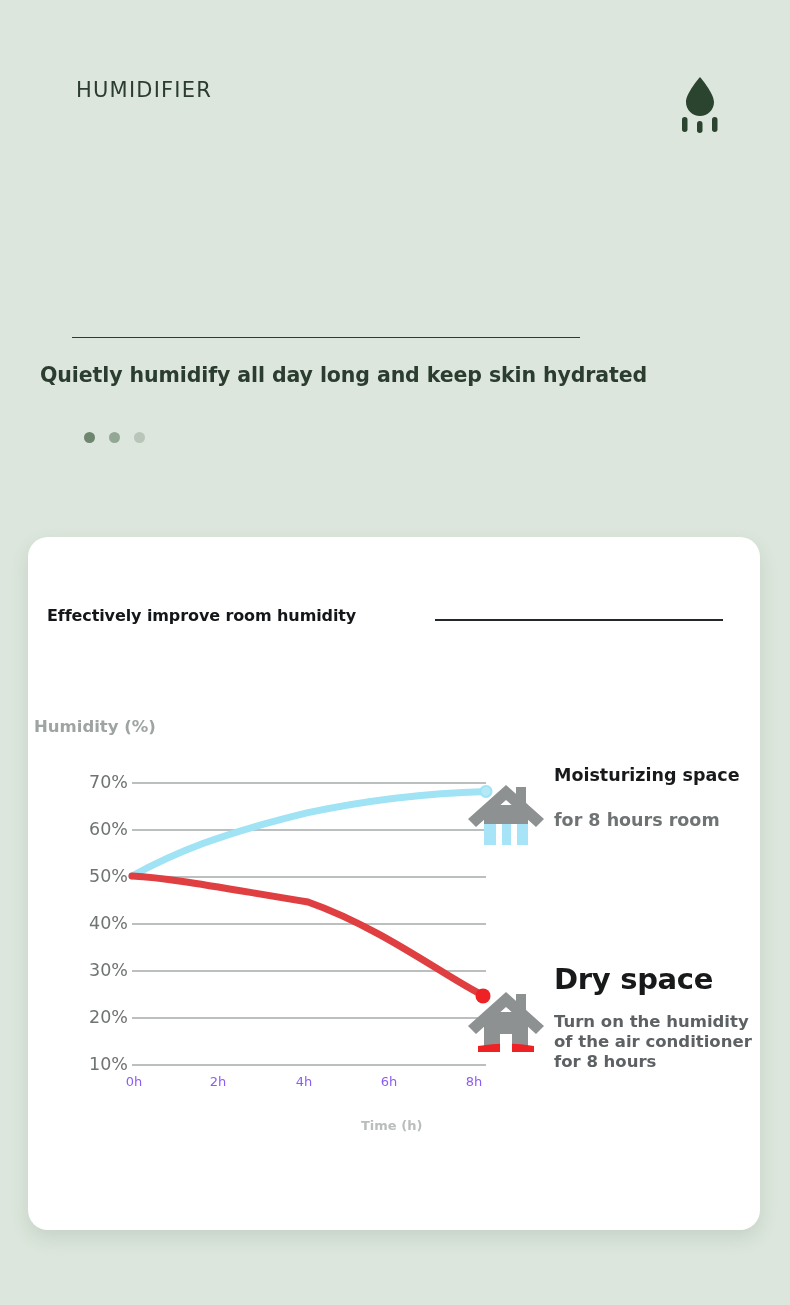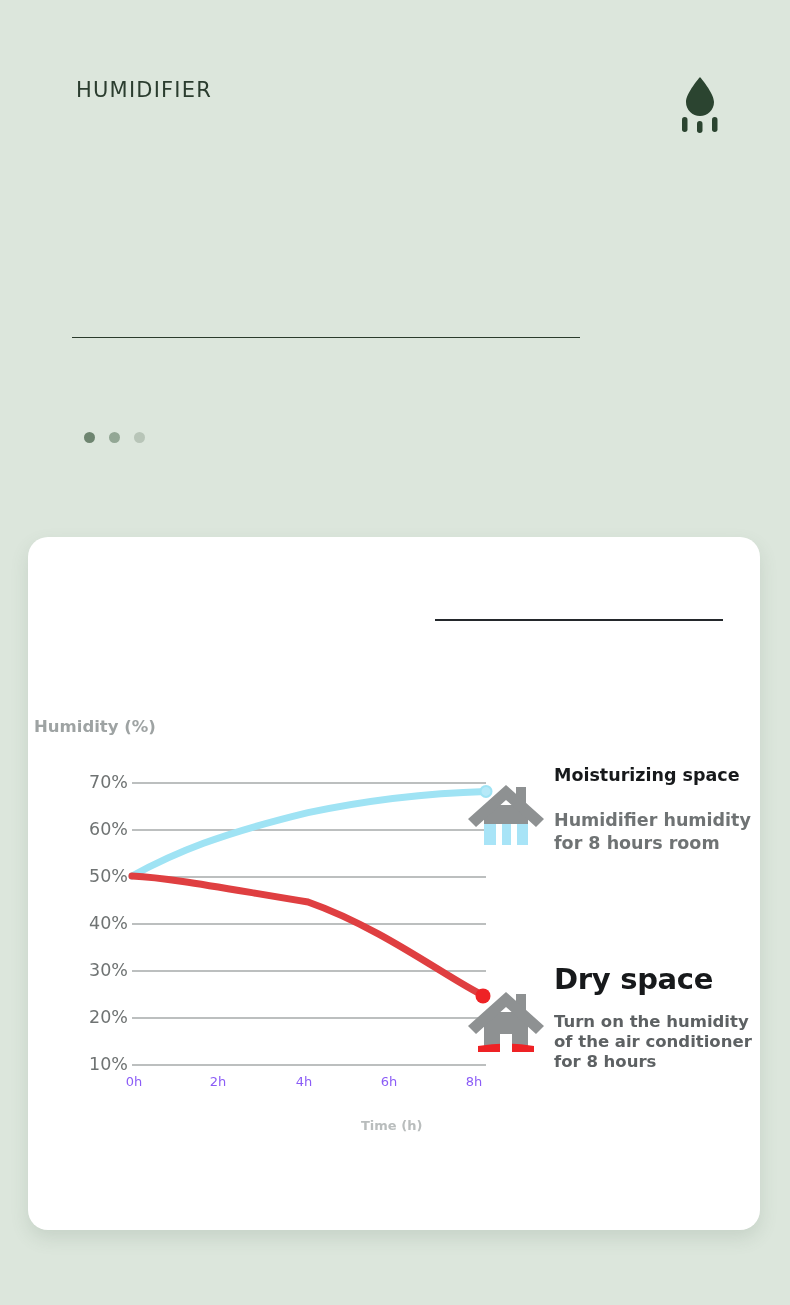--- a/index.html
+++ b/index.html
@@ -117,30 +117,32 @@
                M24 14 C24 14 17 23 17 29 C17 33.5 20.2 36.5 24 36.5 C27.8 36.5 31 33.5 31 29 C31 23 24 14 24 14 Z" fill="#2b4430"></path>
       <rect x="6" y="44" width="5.5" height="15" rx="2.7" fill="#2b4430"></rect>
       <rect x="21" y="48" width="5.5" height="12" rx="2.7" fill="#2b4430"></rect>
       <rect x="36" y="44" width="5.5" height="15" rx="2.7" fill="#2b4430"></rect>
     </svg>
   </div>
 
 
   <div class="divider"></div>
 
+  <div class="subtitle">Quietly humidify all day long and keep skin hydrated</div>
 
   <div class="dots">
     <span class="dot d1"></span>
     <span class="dot d2"></span>
     <span class="dot d3"></span>
   </div>
 </div>
 
 <div class="card">
 
+  <div class="card-title">Effectively improve room humidity</div>
   <div class="card-rule"></div>
 
   <div class="chart-area">
 
     <div class="ylabel">Humidity (%)</div>
     <div class="xlabel">Time (h)</div>
 
     <div class="plot">
 
       <div class="gridline" style="top:0px"></div>
@@ -182,21 +184,20 @@
       <rect x="50" y="10" width="10" height="22" fill="#8e9192"></rect>
       <rect x="18" y="28" width="44" height="40" fill="#8e9192"></rect>
       <rect x="18" y="47" width="44" height="21" fill="#a8e4f7"></rect>
       <rect x="30" y="47" width="6" height="21" fill="#ffffff"></rect>
       <rect x="45" y="47" width="6" height="21" fill="#ffffff"></rect>
       <path d="M40 8 L78 42 L70 50 L40 23 L10 50 L2 42 Z" fill="#8e9192"></path>
     </svg>
   </div>
   <div class="leg-title">Moisturizing space</div>
   <div class="leg-sub">
-    <div>Humidifier humidity</div>
     <div>for 8 hours room</div>
   </div>
 </div>
 
 <div class="legend-block lb2">
   <div class="house h2">
     <svg viewBox="0 0 80 80" width="80" height="80">
       <rect x="50" y="10" width="10" height="22" fill="#8e9192"></rect>
       <rect x="18" y="28" width="44" height="40" fill="#8e9192"></rect>
       <path d="M12 62 Q40 57 68 62 L68 68 L12 68 Z" fill="#ee2225"></path>

